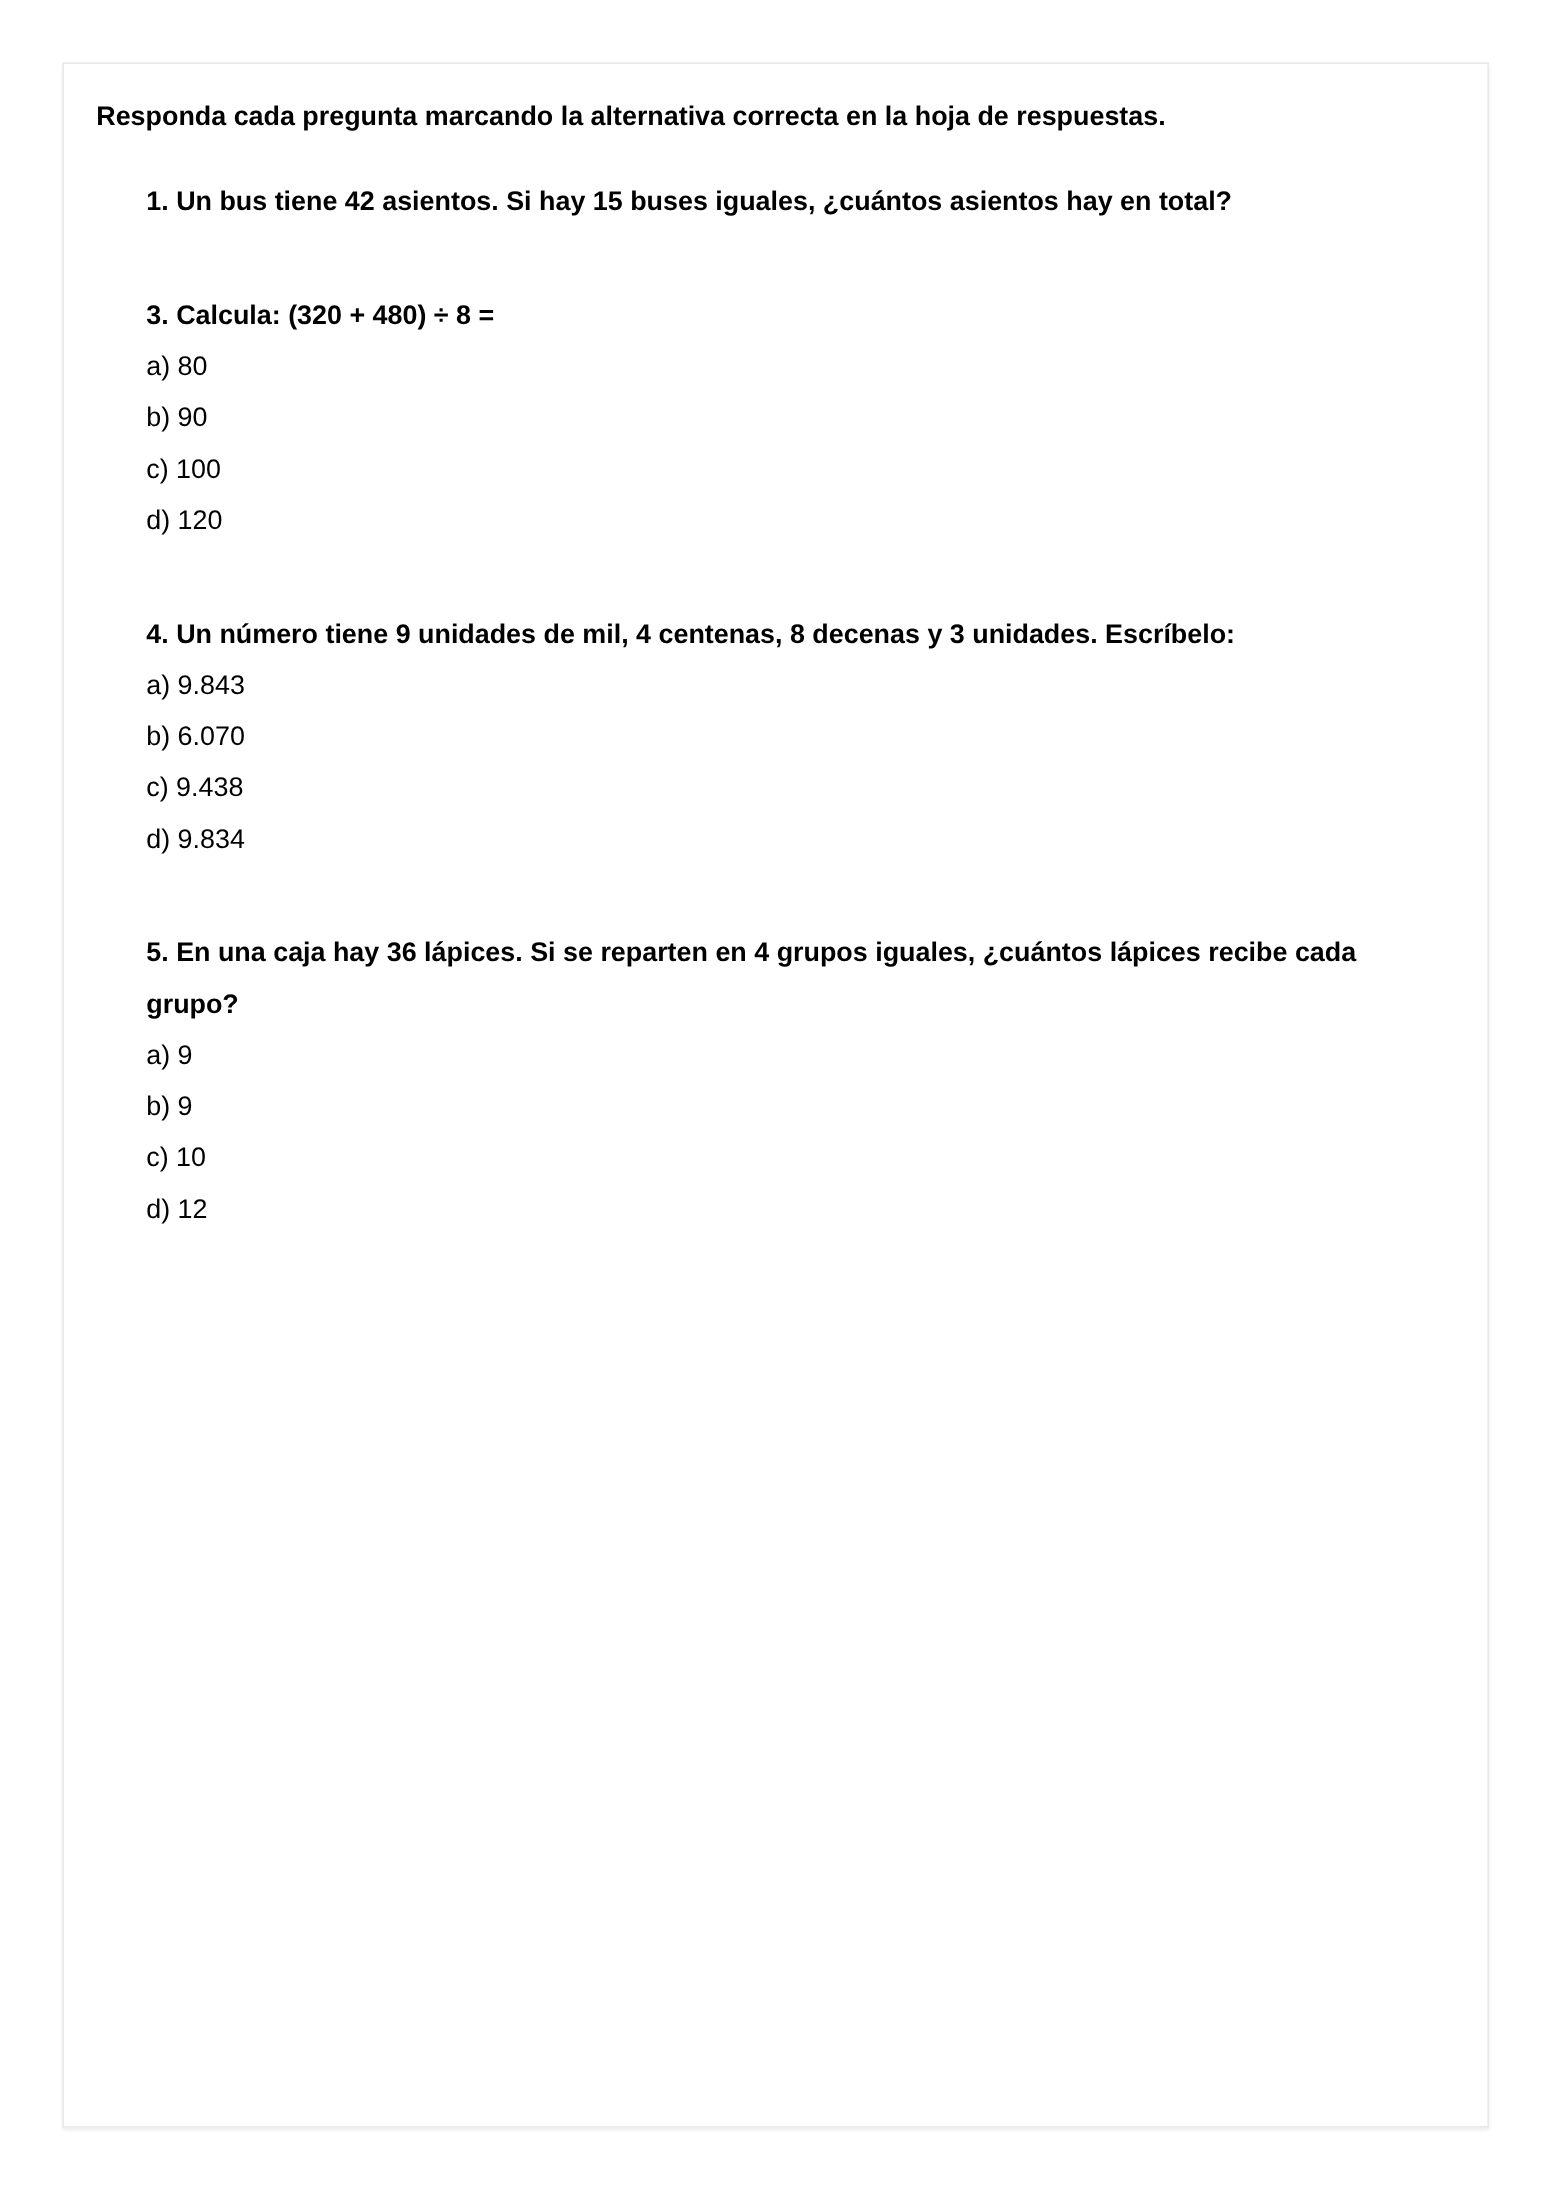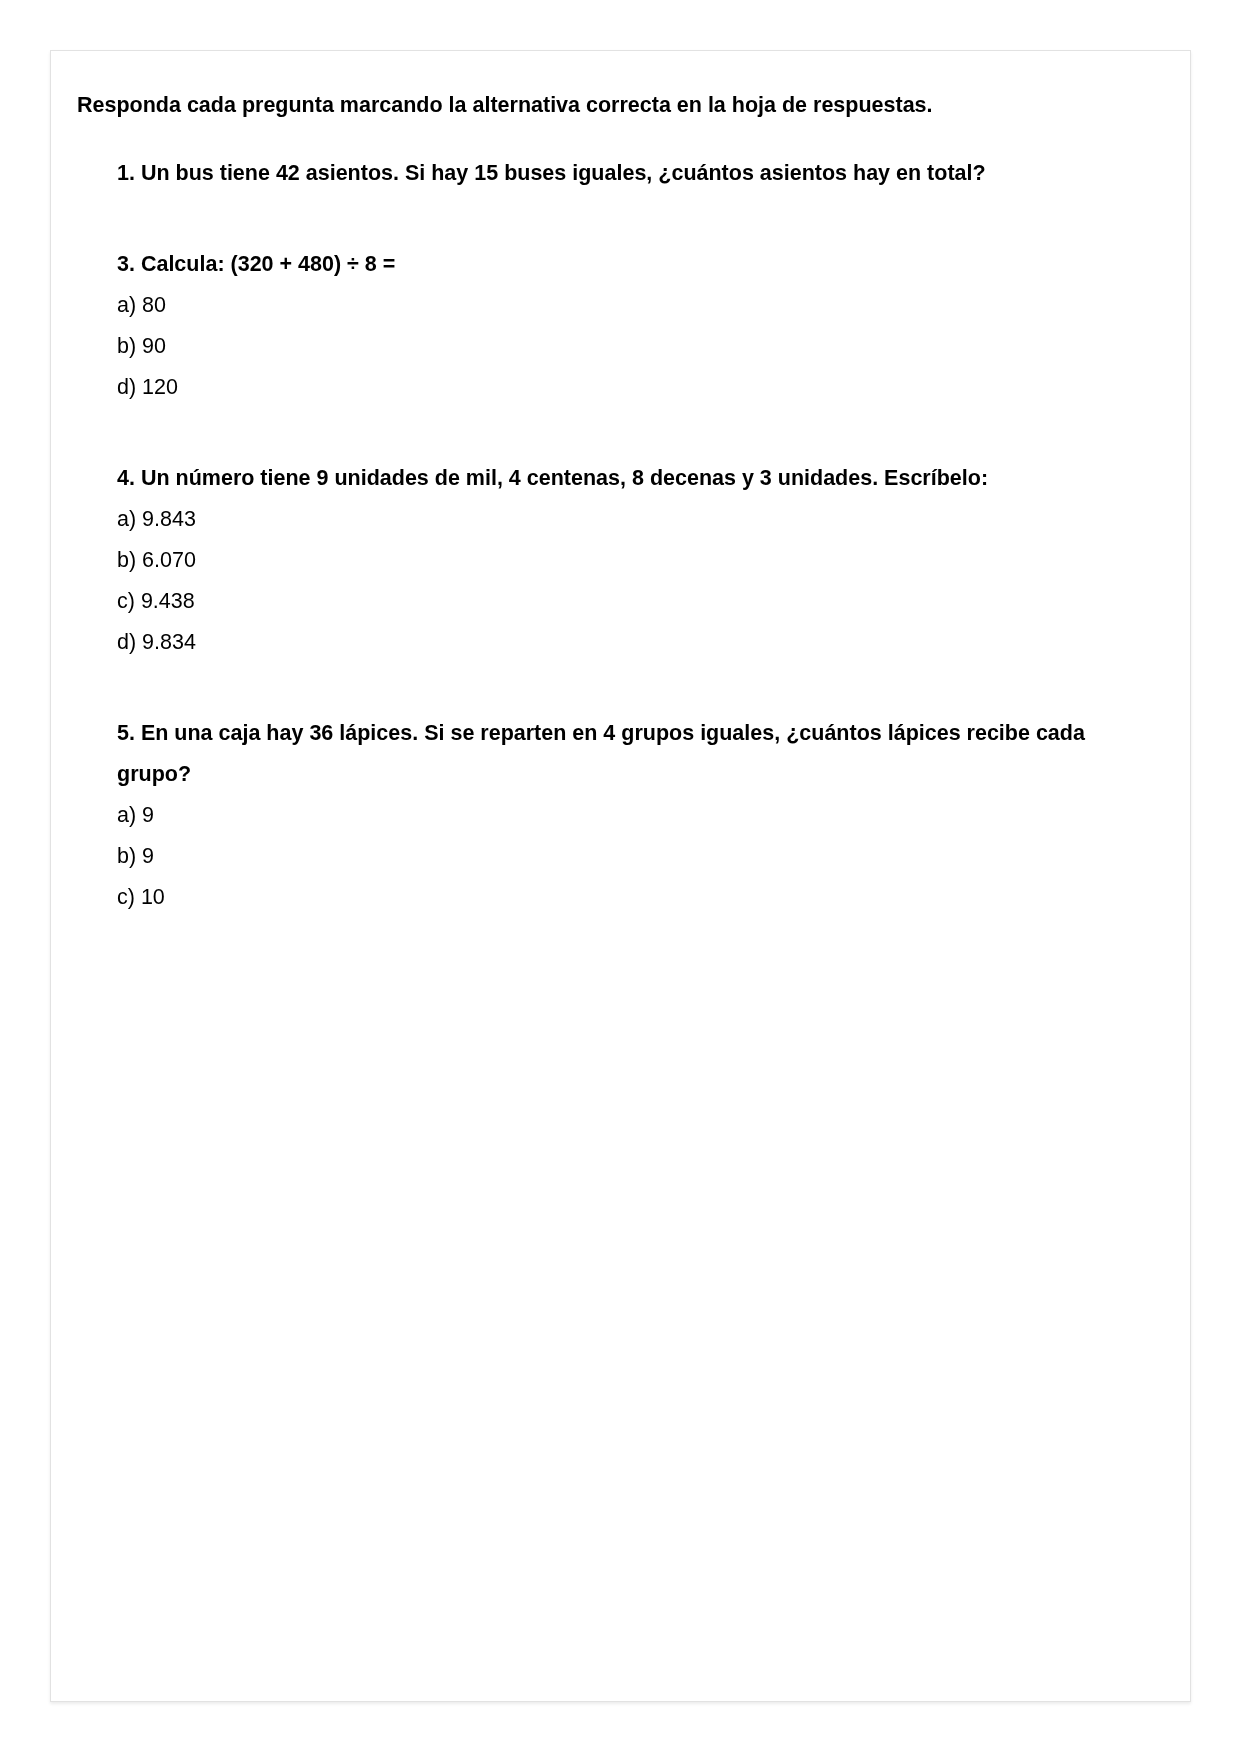--- a/index.html
+++ b/index.html
@@ -19,21 +19,21 @@
   }
   .page {
     width: 1141px;
     height: 1652px;
     margin: 0 auto;
     position: relative;
     top: 50px;
     background: #ffffff;
     border: 1px solid #e2e2e2;
     box-shadow: 0 2px 3px rgba(0,0,0,0.08);
-    padding: 34px 26px;
+    padding: 22px 26px;
     overflow: hidden;
   }
   .instruction {
     margin: 0;
     font-size: 21.5px;
     font-weight: bold;
     line-height: 41px;
   }
   .questions {
     margin-left: 40px;
@@ -68,20 +68,21 @@
   <section class="question">
   </section>
 
   <section class="question">
     <p class="prompt">3. Calcula: (320 + 480) ÷ 8 =</p>
     <div class="options">
   <p class="option">a) 80</p>
 
   <p class="option">b) 90</p>
 
+  <p class="option">c) 100</p>
 
   <p class="option">d) 120</p>
 </div>
   </section>
 
   <section class="question">
     <p class="prompt">4. Un número tiene 9 unidades de mil, 4 centenas, 8 decenas y 3 unidades. Escríbelo:</p>
     <div class="options">
   <p class="option">a) 9.843</p>
 
@@ -95,17 +96,18 @@
 
   <section class="question">
     <p class="prompt">5. En una caja hay 36 lápices. Si se reparten en 4 grupos iguales, ¿cuántos lápices recibe cada grupo?</p>
     <div class="options">
   <p class="option">a) 9</p>
 
   <p class="option">b) 9</p>
 
   <p class="option">c) 10</p>
 
+  <p class="option">d) 12</p>
 </div>
   </section>
 </div>
   </div>
 </div>
 
 </body></html>

